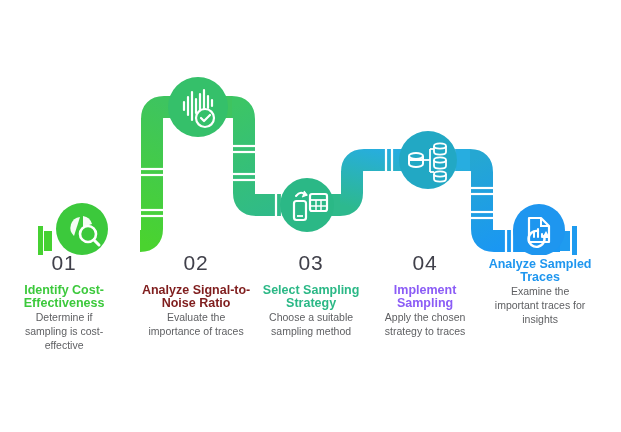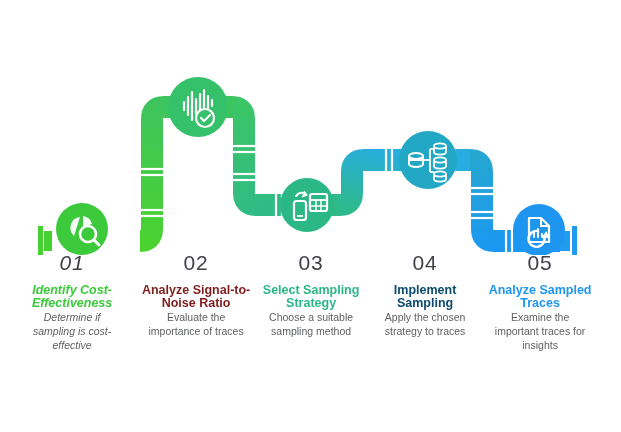--- a/index.html
+++ b/index.html
@@ -240,44 +240,43 @@
           <line x1="542" y1="167" x2="542" y2="164"></line>
         </g>
         <path d="M 544 166 a 8 8 0 1 1 -6 -5" fill="none" stroke="#ffffff" stroke-width="2.4" stroke-linecap="round"></path>
         <polygon points="546,161 550,168 542,168" fill="#ffffff"></polygon>
       </g>
     </svg>
   </div>
 
   <div class="steps">
 
-    <div class="step" style="left:10px;font-style:italic;">
+    <div class="step" style="left:2px;">
       <div class="step-num">01</div>
       <div class="step-head" style="color:#3cc93c;">Identify Cost-Effectiveness</div>
       <div class="step-desc">Determine if sampling is cost-effective</div>
     </div>
 
     <div class="step" style="left:134px;">
       <div class="step-num">02</div>
       <div class="step-head" style="color:#7f1d1d;">Analyze Signal-to-Noise Ratio</div>
       <div class="step-desc">Evaluate the importance of traces</div>
     </div>
 
     <div class="step" style="left:249px;">
       <div class="step-num">03</div>
       <div class="step-head" style="color:#2bb886;">Select Sampling Strategy</div>
       <div class="step-desc">Choose a suitable sampling method</div>
     </div>
 
     <div class="step" style="left:363px;">
       <div class="step-num">04</div>
-      <div class="step-head" style="color:#0c4a6e;">Implement Sampling</div>
+      <div class="step-head" style="color:#8b5cf6;">Implement Sampling</div>
       <div class="step-desc">Apply the chosen strategy to traces</div>
     </div>
 
     <div class="step" style="left:478px;">
-      <div class="step-num">05</div>
       <div class="step-head" style="color:#1e96ef;">Analyze Sampled Traces</div>
       <div class="step-desc">Examine the important traces for insights</div>
     </div>
 
   </div>
 </div>
 
 </body></html>

